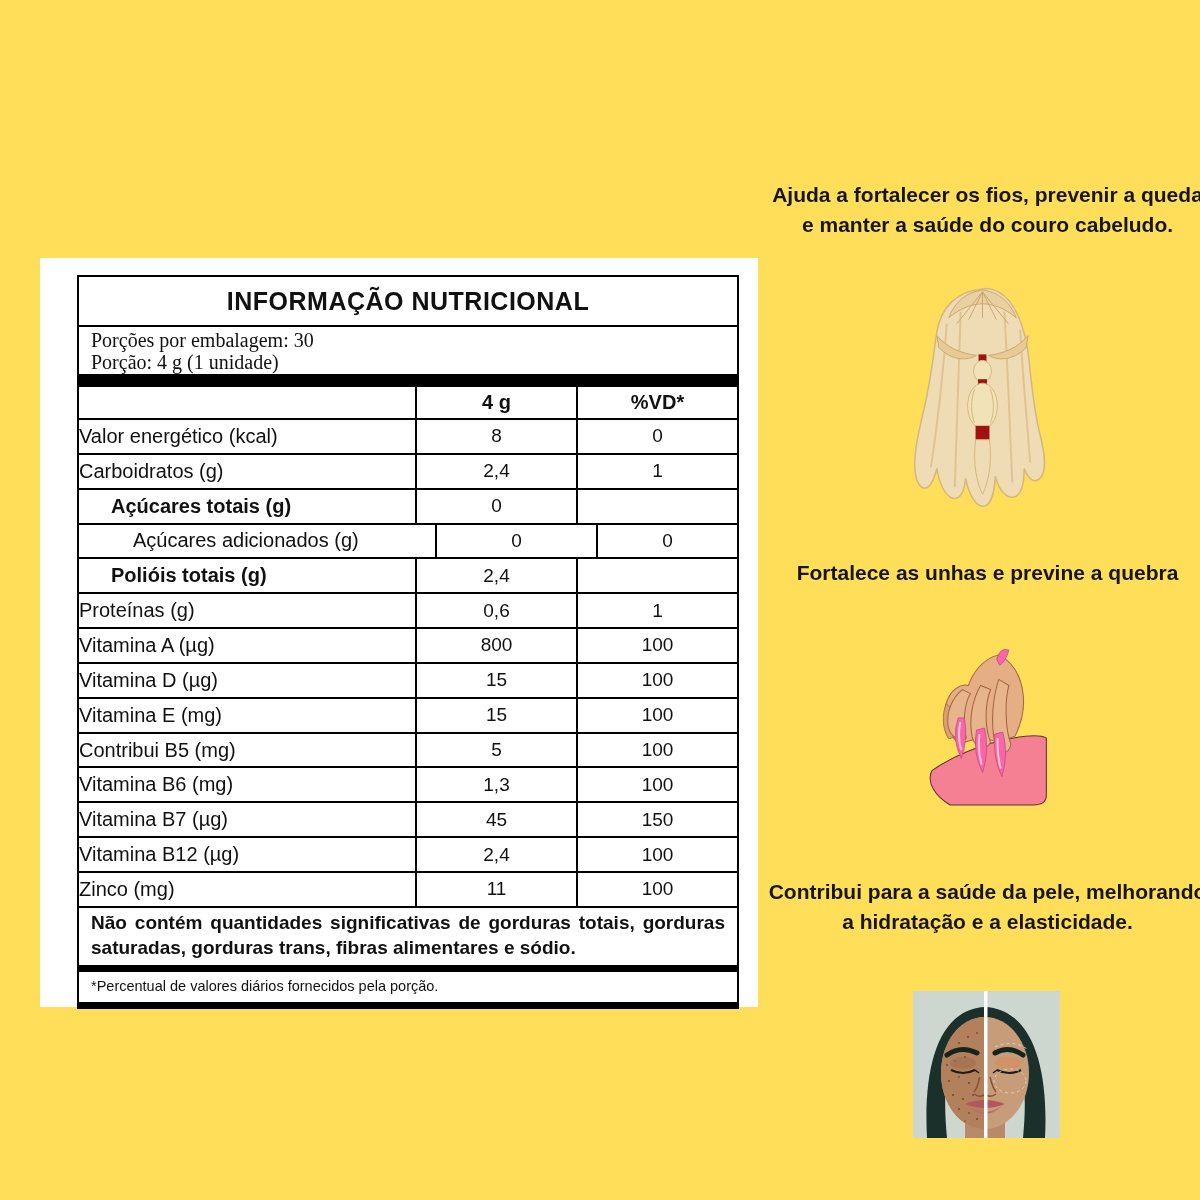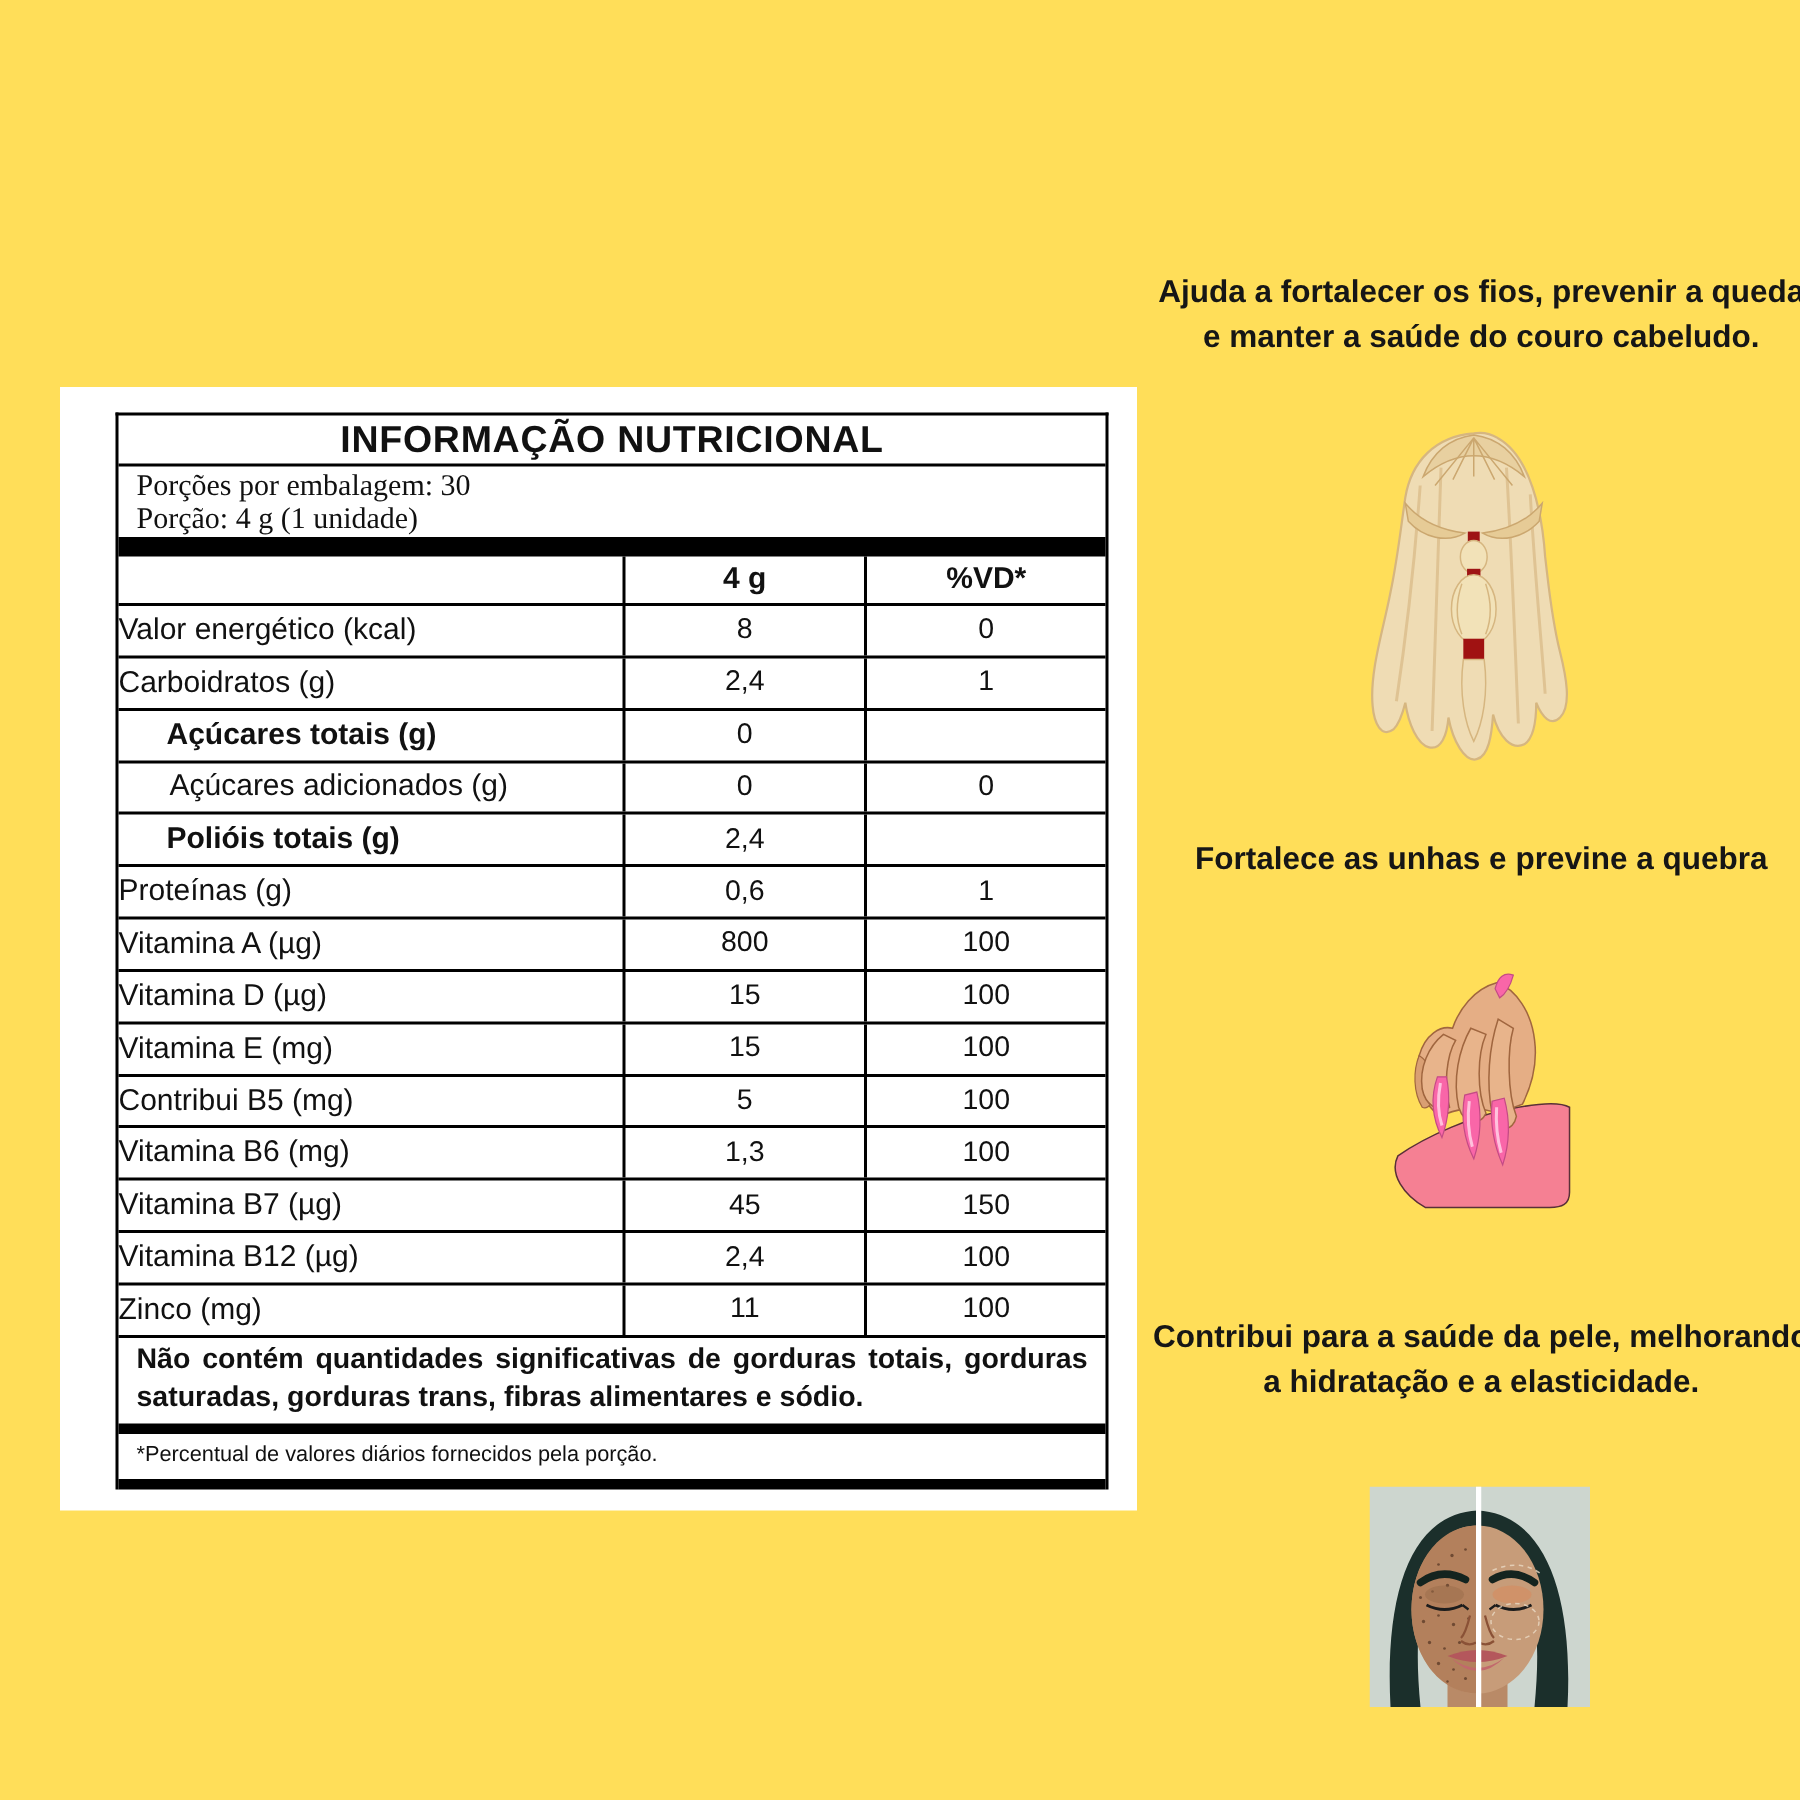--- a/index.html
+++ b/index.html
@@ -13,39 +13,39 @@
   .card{
     position:absolute;left:40px;top:258px;width:718px;height:749px;
     background:#ffffff;
   }
   .ntable{
     position:absolute;left:37px;top:17px;width:662px;
     border:2px solid #000;border-bottom:none;
     box-sizing:border-box;background:#fff;
   }
   .t-title{
-    box-sizing:border-box;height:34px;border-bottom:2px solid #000;
+    box-sizing:border-box;height:50px;border-bottom:2px solid #000;
     display:flex;align-items:center;justify-content:center;
     font-weight:bold;font-size:25px;letter-spacing:.5px;
   }
   .t-serving{
     box-sizing:border-box;height:47px;padding:2px 0 0 12px;
     font-size:20px;line-height:1.12;font-family:Liberation Serif, serif;
   }
   .t-bar-lg{height:13px;background:#000;}
   .t-bar-sm{height:7px;background:#000;}
   .t-header{display:flex;box-sizing:border-box;height:33px;border-bottom:2px solid #000;}
   .t-header .cell{font-weight:bold;font-size:20px;}
   .t-row{display:flex;box-sizing:border-box;height:34.85px;border-bottom:2px solid #000;}
   .cell{box-sizing:border-box;display:flex;align-items:center;}
   .c-label{flex:0 0 336px;padding-left:0;font-size:20px;}
   .c-amt{flex:0 0 161px;justify-content:center;border-left:2px solid #000;font-size:19px;}
   .c-dv{flex:1 1 auto;justify-content:center;border-left:2px solid #000;font-size:19px;}
   .indent1{padding-left:32px;font-weight:bold;}
-  .indent2{padding-left:34px;}
+  .indent2{padding-left:34px;margin-left:20px;}
   .t-note{
     box-sizing:border-box;min-height:52px;padding:3px 12px 5px;
     font-size:19px;line-height:1.3;text-align:justify;font-weight:bold;
   }
   .t-foot{
     box-sizing:border-box;height:30px;padding:6px 12px 0;
     font-size:14.5px;
   }
   
   .benefit-text{

